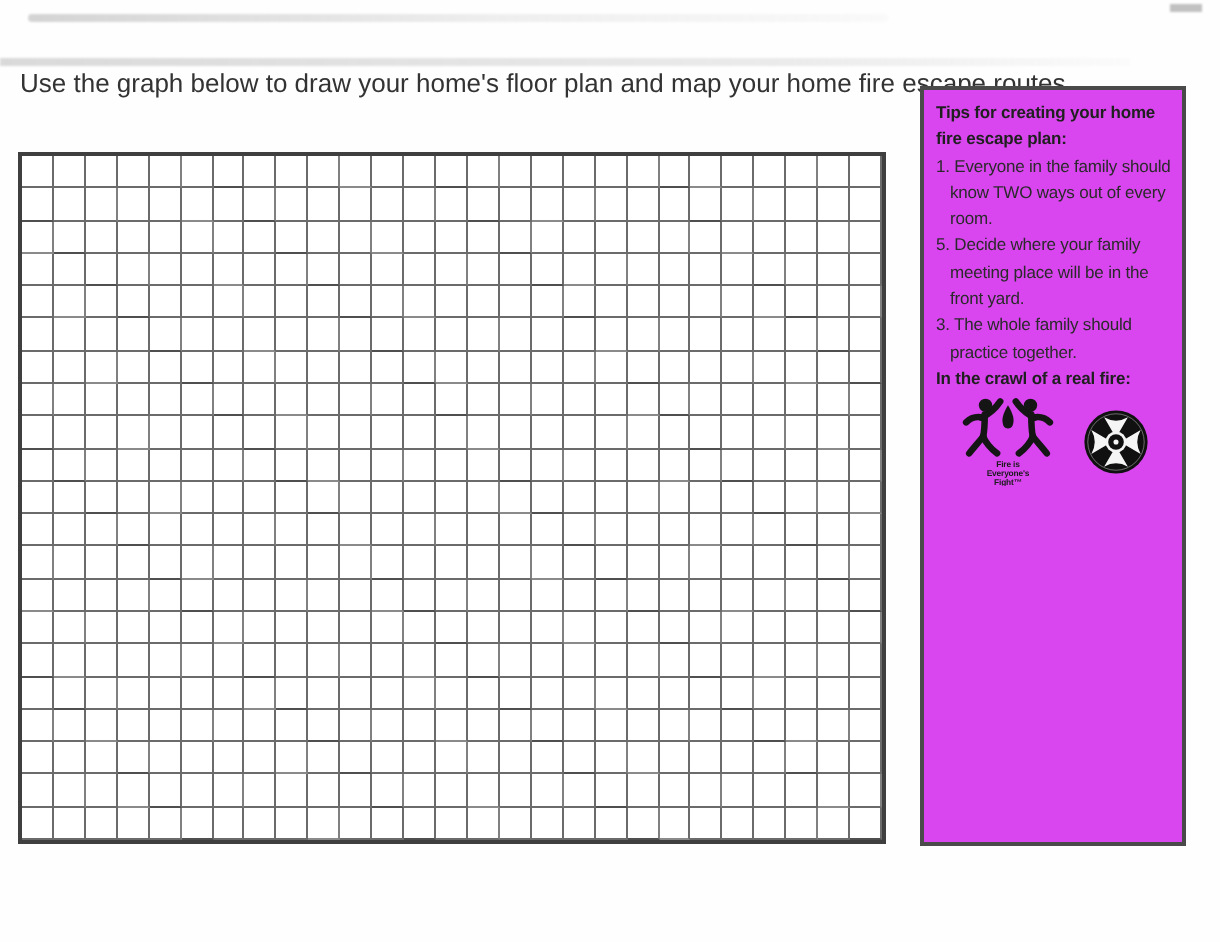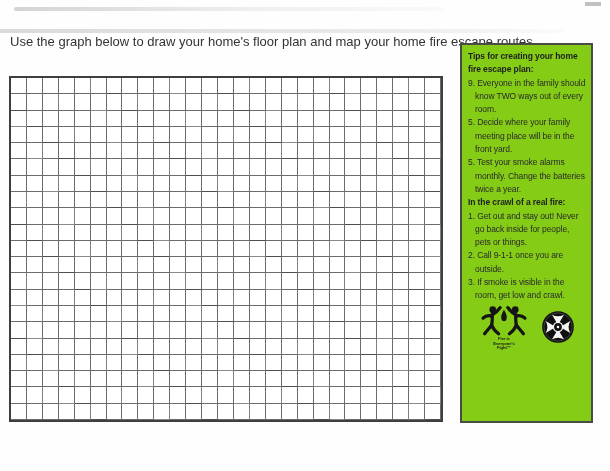--- a/index.html
+++ b/index.html
@@ -34,21 +34,21 @@
   }
   .grid-cell{border-right:1px solid #6b6b6b;border-bottom:1px solid #6b6b6b;}
   
   .grid-cell:nth-child(5n){border-right-color:#808080;}
   .grid-cell:nth-child(7n){border-bottom-color:#4f4f4f;}
   .grid-cell:nth-child(11n){border-bottom-color:#8a8a8a;}
 
   .tips-panel{
     position:absolute;left:460px;top:43px;width:133px;height:380px;
     box-sizing:border-box;border:2px solid var(--panel-border,#4a4a4a);
-    padding:5px 4px 2px 6px;background:#84cc16;
+    padding:5px 4px 2px 6px;background:#d946ef;
     font-size:8.5px;line-height:13.3px;letter-spacing:-0.1px;
     overflow:hidden;
   }
   .panel-heading{font-weight:bold;color:#1f1f1f;}
   .tip-item{padding-left:7px;text-indent:-7px;}
 
   .logos-row{
     display:flex;justify-content:space-evenly;align-items:center;
     margin-top:2px;
   }
@@ -635,32 +635,27 @@
       <div class="grid-cell"></div>
       <div class="grid-cell"></div>
       <div class="grid-cell"></div>
       <div class="grid-cell"></div>
     </div>
 
   <aside class="tips-panel">
     <div class="panel-heading">Tips for creating your home fire escape plan:</div>
 
     <div>
-        <div class="tip-item">9. Everyone in the family should know TWO ways out of every room.</div>
+        <div class="tip-item">1. Everyone in the family should know TWO ways out of every room.</div>
         <div class="tip-item">5. Decide where your family meeting place will be in the front yard.</div>
-        <div class="tip-item">5. Test your smoke alarms monthly. Change the batteries twice a year.</div>
+        <div class="tip-item">3. The whole family should practice together.</div>
       </div>
 
     <div class="panel-heading">In the crawl of a real fire:</div>
 
-    <div>
-        <div class="tip-item">1. Get out and stay out! Never go back inside for people, pets or things.</div>
-        <div class="tip-item">2. Call 9-1-1 once you are outside.</div>
-        <div class="tip-item">3. If smoke is visible in the room, get low and crawl.</div>
-      </div>
 
     <div class="logos-row">
 
       <svg class="fief-logo" viewBox="0 0 60 58">
         <g stroke="#151515" stroke-width="4.2" stroke-linecap="round" fill="none">
 
           <path d="M13,14 C17,12 22,8 25,3.5"></path>
           <path d="M14,14 C10,13 6,14 3,17"></path>
           <path d="M15,12 C15,18 15,22 14,26"></path>
           <path d="M14,26 C11,30 8,33 5,37"></path>

